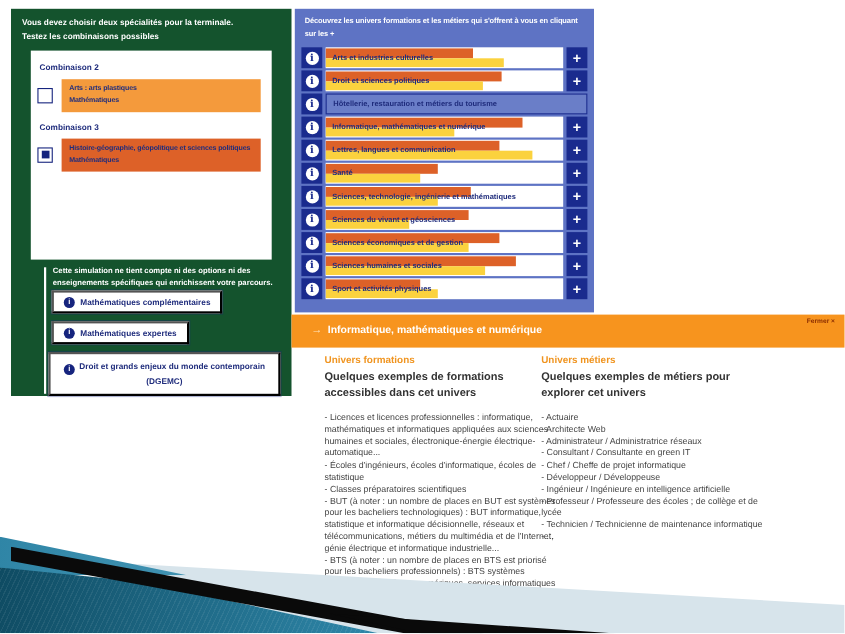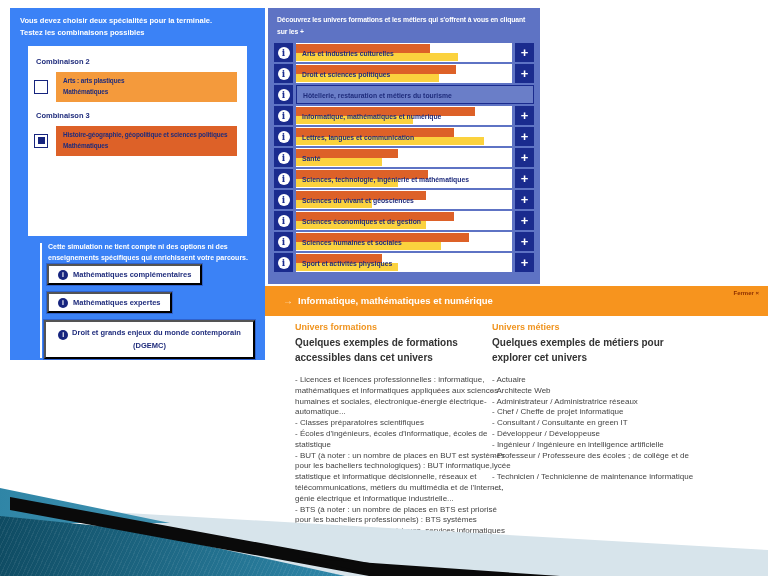--- a/index.html
+++ b/index.html
@@ -1,20 +1,20 @@
 <!DOCTYPE html>
 <html><head>
 <meta charset="utf-8">
 <style>
   html,body{margin:0;padding:0;background:#fff;}
   .slide{position:relative;width:768px;height:576px;background:#fff;overflow:hidden;
          font-family:"Liberation Sans","DejaVu Sans",sans-serif;}
 
   
-  .left-panel{position:absolute;left:10px;top:8px;width:255px;height:352px;background:#3b82f6;}
+  .left-panel{position:absolute;left:10px;top:8px;width:255px;height:352px;background:#14532d;}
   .lp-header{padding:7px 10px 0 10px;color:#fff;font-size:7.5px;font-weight:bold;line-height:1.65;}
   .lp-header .xbold{font-weight:900;}
   .combo-card{position:absolute;left:18px;top:38px;width:219px;height:190px;background:#fff;
               box-sizing:border-box;padding:2px 10px 8px 6px;}
   .combo-label{color:#1F2C7C;font-weight:bold;font-size:7.5px;margin:9px 0 6px 2px;}
   .combo-row{display:flex;align-items:center;gap:8px;}
   .checkbox{width:12px;height:12px;background:#fff;border:1.5px solid #16247E;flex:0 0 auto;
             display:flex;align-items:center;justify-content:center;}
   .checkbox.checked::after{content:"";width:7px;height:7px;background:#16247E;}
   .combo-box{flex:1;padding:4px 7px;font-size:6.4px;letter-spacing:-0.1px;font-weight:bold;
@@ -272,37 +272,37 @@
     <span class="banner-arrow">→</span>
     <span class="banner-title">Informatique, mathématiques et numérique</span>
     <span class="close-btn">Fermer ×</span>
   </section>
 
   <section class="col formations">
     <div class="col-heading">Univers formations</div>
     <div class="col-sub">Quelques exemples de formations accessibles dans cet univers</div>
     <div class="col-items">
         <div>- Licences et licences professionnelles : informatique, mathématiques et informatiques appliquées aux sciences humaines et sociales, électronique-énergie électrique-automatique...</div>
+        <div>- Écoles d'ingénieurs, écoles d'informatique, écoles de statistique</div>
         <div>- Classes préparatoires scientifiques</div>
-        <div>- Écoles d'ingénieurs, écoles d'informatique, écoles de statistique</div>
         <div>- BUT (à noter : un nombre de places en BUT est systèmes pour les bacheliers technologiques) : BUT informatique, statistique et informatique décisionnelle, réseaux et télécommunications, métiers du multimédia et de l'Internet, génie électrique et informatique industrielle...</div>
         <div>- BTS (à noter : un nombre de places en BTS est priorisé pour les bacheliers professionnels) : BTS systèmes photoniques, systèmes numériques, services informatiques aux organisations, contrôle industriel et régulation automatique</div>
         <div>- ...</div>
       </div>
   </section>
 
   <section class="col metiers">
     <div class="col-heading">Univers métiers</div>
     <div class="col-sub">Quelques exemples de métiers pour explorer cet univers</div>
     <div class="col-items">
         <div>- Actuaire</div>
         <div>- Architecte Web</div>
         <div>- Administrateur / Administratrice réseaux</div>
+        <div>- Consultant / Consultante en green IT</div>
         <div>- Chef / Cheffe de projet informatique</div>
-        <div>- Consultant / Consultante en green IT</div>
         <div>- Développeur / Développeuse</div>
         <div>- Ingénieur / Ingénieure en intelligence artificielle</div>
         <div>- Professeur / Professeure des écoles ; de collège et de lycée</div>
         <div>- Technicien / Technicienne de maintenance informatique</div>
         <div>- ...</div>
       </div>
   </section>
 
   <div class="deco">
     <div class="d-pale"></div>

